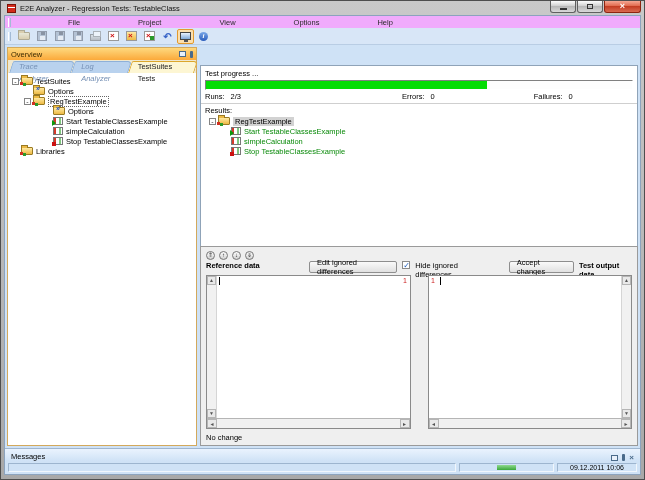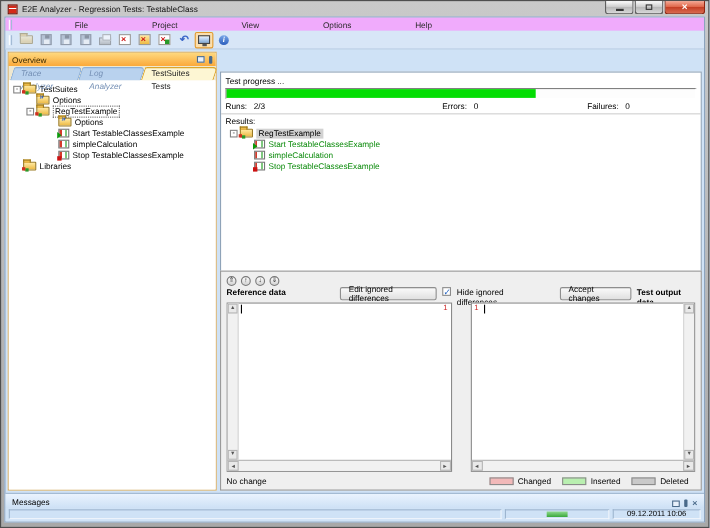--- a/index.html
+++ b/index.html
@@ -343,28 +343,20 @@
             </div>
             <div class="hscroll">
               <div class="hbtn">◄</div>
               <div class="htrack"></div>
               <div class="hbtn">►</div>
             </div>
           </div>
         </div>
         <div class="diff-status">
           <span>No change</span>
-          <div class="legend">
-            <div class="swatch sw-changed"></div>
-            <span>Changed</span>
-            <div class="swatch sw-inserted"></div>
-            <span>Inserted</span>
-            <div class="swatch sw-deleted"></div>
-            <span>Deleted</span>
-          </div>
         </div>
       </div>
     </div>
 
     <div class="messages-bar">
       <span>Messages</span>
       <span class="hdr-icons">
         <span class="fl-icon"></span>
         <span class="pin-icon"></span>
         <span class="x-icon">×</span>

